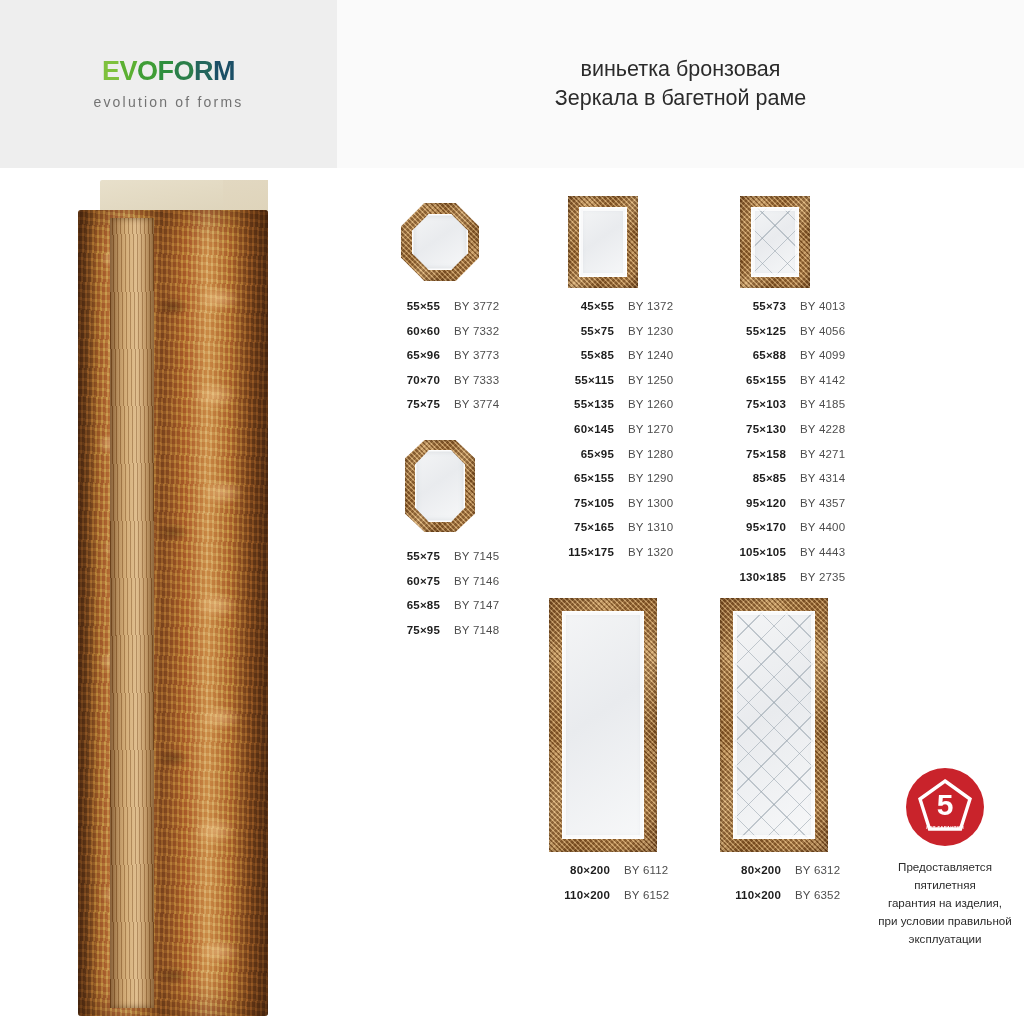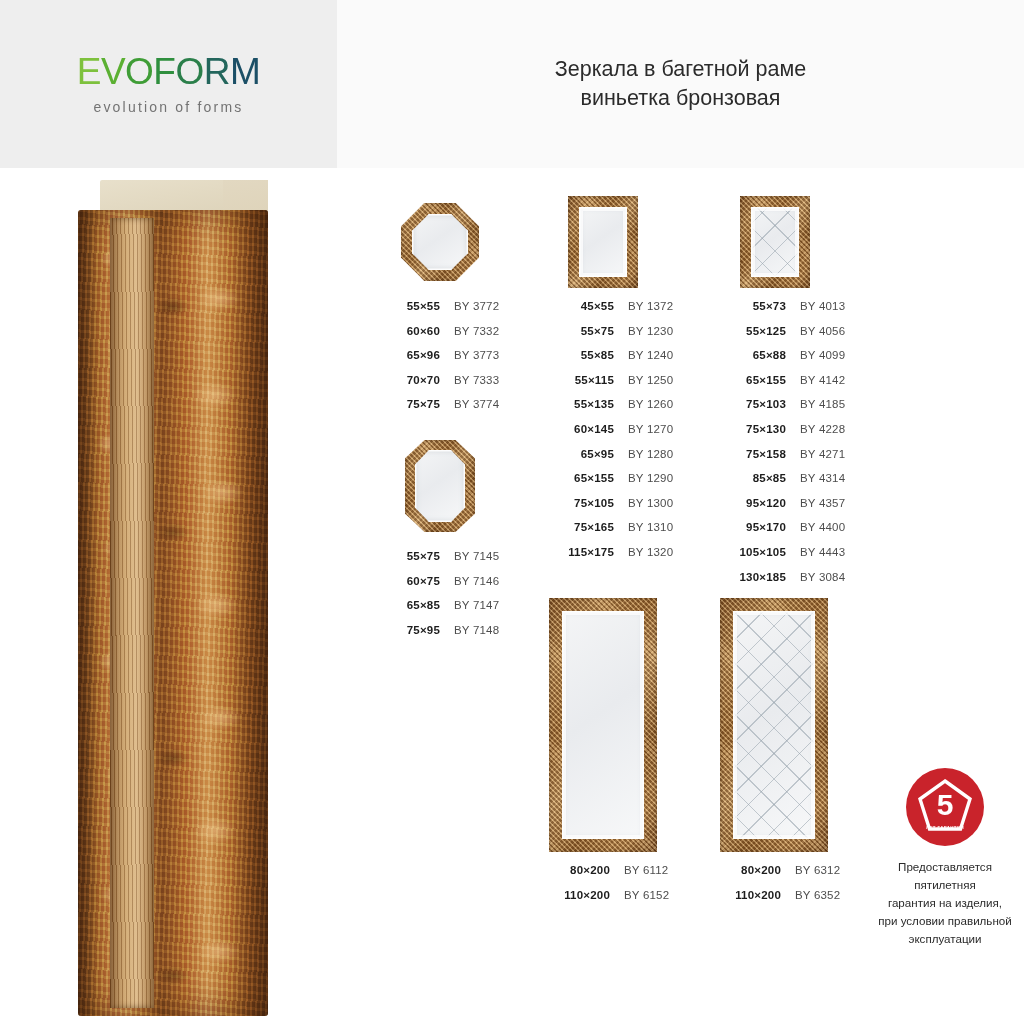--- a/index.html
+++ b/index.html
@@ -19,21 +19,21 @@
     display: flex; flex-direction: column;
     align-items: center; justify-content: center;
   }
   .header-right {
     position: absolute; left: 337px; top: 0; width: 687px; height: 168px;
     background: #fafafa;
     display: flex; flex-direction: column;
     align-items: center; justify-content: center;
   }
   .logo-word {
-    font-size: 37px; font-weight: normal; letter-spacing: -0.5px;
+    font-size: 27px; font-weight: bold; letter-spacing: -0.5px;
     line-height: 1; white-space: nowrap;
   }
   .logo-word span { display: inline-block; }
   .lg1 { color: #7ec13d; } .lg2 { color: #5bb032; } .lg3 { color: #3f9d36; }
   .lg4 { color: #2f8f3e; } .lg5 { color: #2b7f4a; } .lg6 { color: #23665c; }
   .lg7 { color: #1b4f66; }
   .logo-tag {
     margin-top: 9px; font-size: 14px; color: #737373;
     letter-spacing: 2.2px; white-space: nowrap;
   }
@@ -192,22 +192,22 @@
 <div class="page">
 
   <div class="header">
     <div class="header-left">
       <div class="logo-word">
         <span class="lg1">E</span><span class="lg2">V</span><span class="lg3">O</span><span class="lg4">F</span><span class="lg5">O</span><span class="lg6">R</span><span class="lg7">M</span>
       </div>
       <div class="logo-tag">evolution of forms</div>
     </div>
     <div class="header-right">
+      <div class="title-line">виньетка бронзовая</div>
       <div class="title-line">Зеркала в багетной раме</div>
-      <div class="title-line">виньетка бронзовая</div>
     </div>
   </div>
 
   <div class="frame-photo">
     <div class="fp-wall"></div>
     <div class="fp-wall2"></div>
     <div class="fp-body"></div>
     <div class="fp-flat"></div>
   </div>
 
@@ -360,21 +360,21 @@
     <div class="size-row">
         <span class="size-dim">95×170</span>
         <span class="size-code">BY 4400</span>
       </div>
     <div class="size-row">
         <span class="size-dim">105×105</span>
         <span class="size-code">BY 4443</span>
       </div>
     <div class="size-row">
         <span class="size-dim">130×185</span>
-        <span class="size-code">BY 3084</span>
+        <span class="size-code">BY 2735</span>
       </div>
   </div>
 
   <div class="mirror" style="left:549px; top:598px; width:108px; height:254px;">
     <div class="m-frame"></div>
     <div class="m-glass" style="left:13px; top:13px; right:13px; bottom:13px;">
       <div class="m-bevel"></div>
     </div>
   </div>
   <div class="size-list w-b" style="left:548px; top:864px;">

